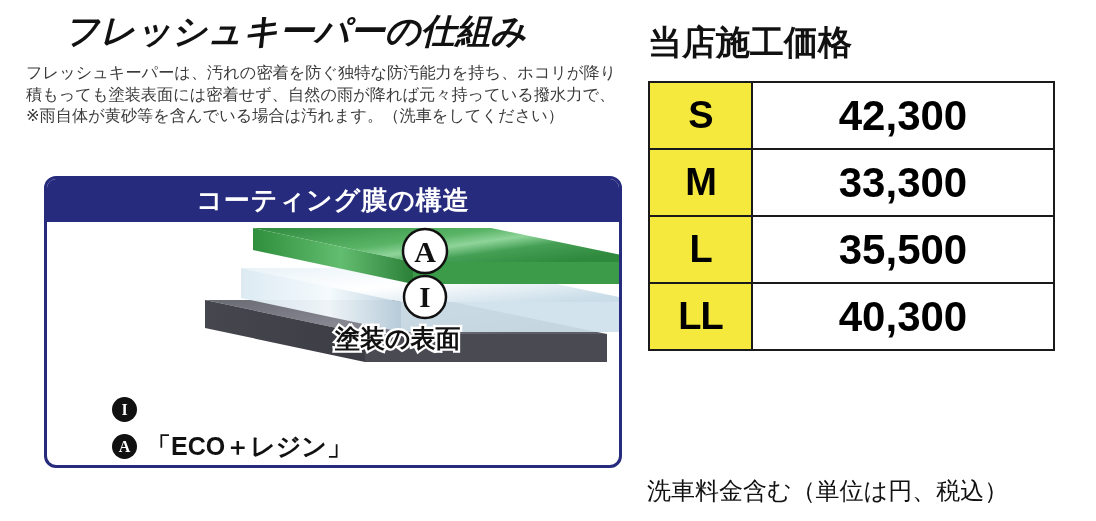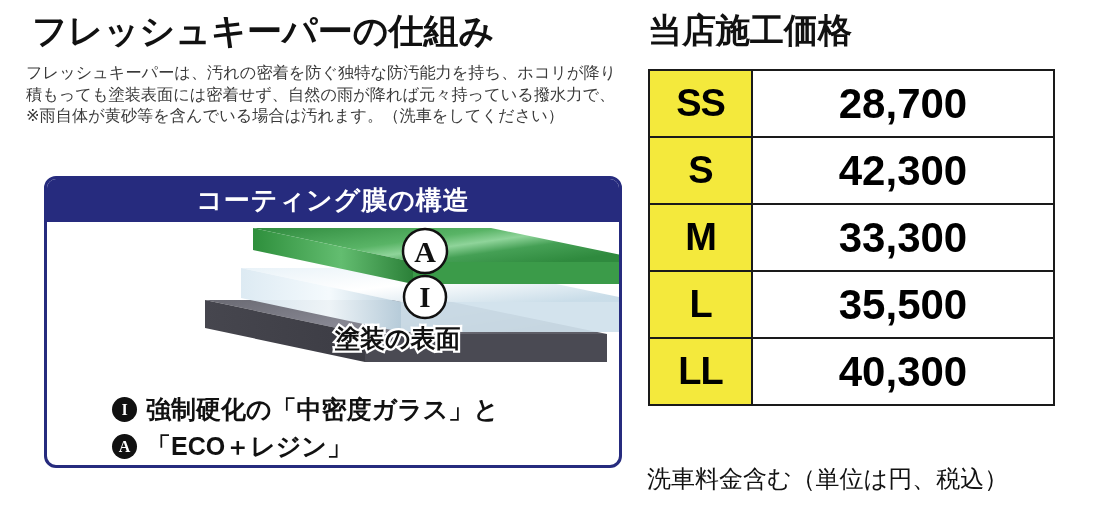--- a/index.html
+++ b/index.html
@@ -18,26 +18,27 @@
 
   
   #left-panel {
     position: absolute;
     left: 0; top: 0;
     width: 640px; height: 521px;
   }
 
   #section-title {
     position: absolute;
-    left: 32px; top: 8px;
+    left: 64px; top: 8px;
     font-size: 35px;
     font-weight: bold;
     letter-spacing: 0px;
     color: #111111;
     white-space: nowrap;
+    font-style: italic;
   }
 
   #intro-block {
     position: absolute;
     left: 26px; top: 62px;
     width: 612px;
     font-size: 16.2px;
     line-height: 21.5px;
     color: #3a3a3a;
     font-weight: 500;
@@ -104,21 +105,21 @@
     margin-left: 9px;
     font-size: 25px;
     font-weight: bold;
     white-space: nowrap;
     color: #111111;
   }
 
   
   #right-panel {
     position: absolute;
-    left: 640px; top: 0;
+    left: 640px; top: 12px;
     width: 456px; height: 406px;
   }
   #price-title {
     position: absolute;
     left: 8px; top: 8px;
     font-size: 34px;
     font-weight: bold;
     color: #111111;
     white-space: nowrap;
   }
@@ -239,42 +240,37 @@
           <text x="378" y="75" text-anchor="middle" dominant-baseline="central" font-family="Liberation Serif, DejaVu Serif, serif" font-size="29" font-weight="bold" fill="#111111">I</text>
         </g>
 
         <text x="288" y="125" font-family="Liberation Sans, DejaVu Sans, sans-serif" font-size="25" font-weight="bold" fill="#111111" stroke="#ffffff" stroke-width="4.5" paint-order="stroke">塗装の表面</text>
       </svg>
     </div>
 
     <div id="legend-list">
       <div class="legend-row">
         <span class="legend-badge">I</span>
-        <span class="legend-text">強制硬化の「中密度ガラス」と</span>
       </div>
       <div class="legend-row">
         <span class="legend-badge">A</span>
         <span class="legend-text">「ECO＋レジン」</span>
       </div>
     </div>
 
   </div>
 </div>
 
 <div id="right-panel">
 
   <div id="price-title">当店施工価格</div>
 
   <table id="price-table">
     <tbody>
       <tr>
-        <td class="size-cell">SS</td>
-        <td class="price-cell">28,700</td>
-      </tr>
-      <tr>
         <td class="size-cell">S</td>
         <td class="price-cell">42,300</td>
       </tr>
       <tr>
         <td class="size-cell">M</td>
         <td class="price-cell">33,300</td>
       </tr>
       <tr>
         <td class="size-cell">L</td>
         <td class="price-cell">35,500</td>

